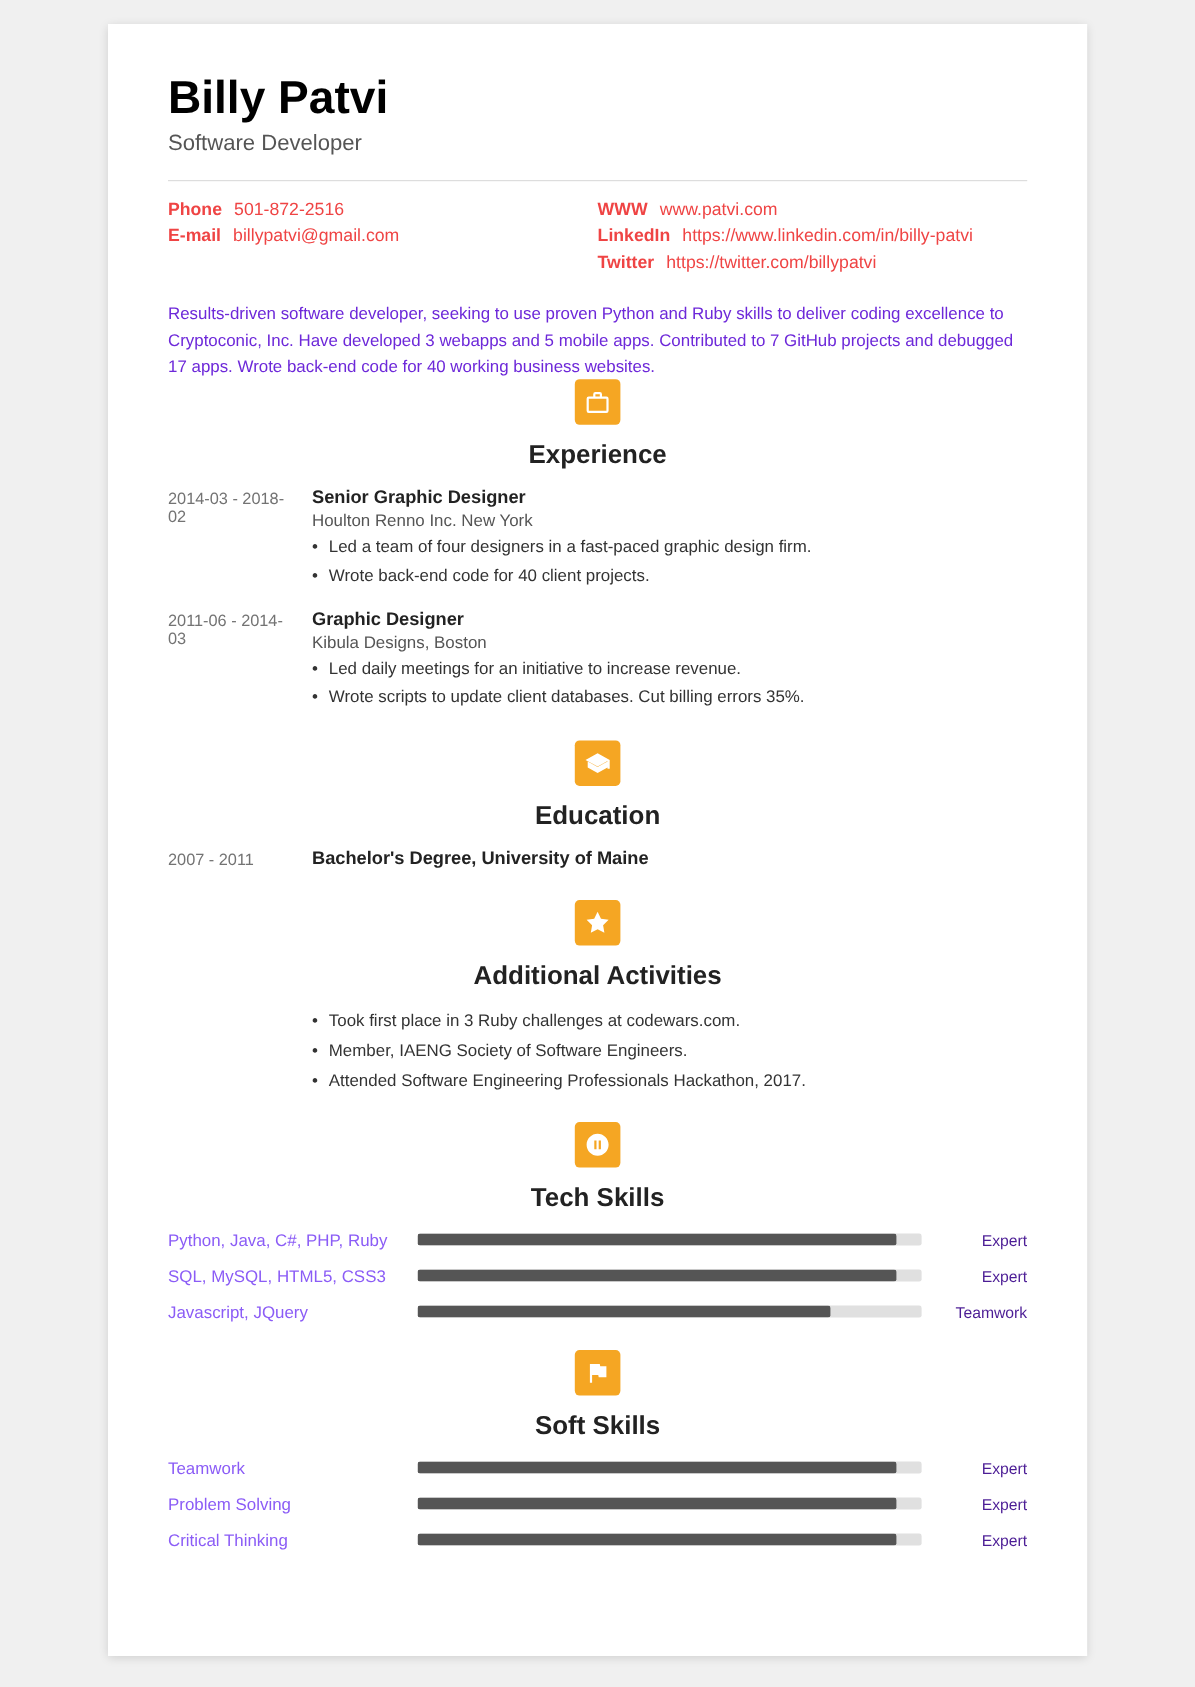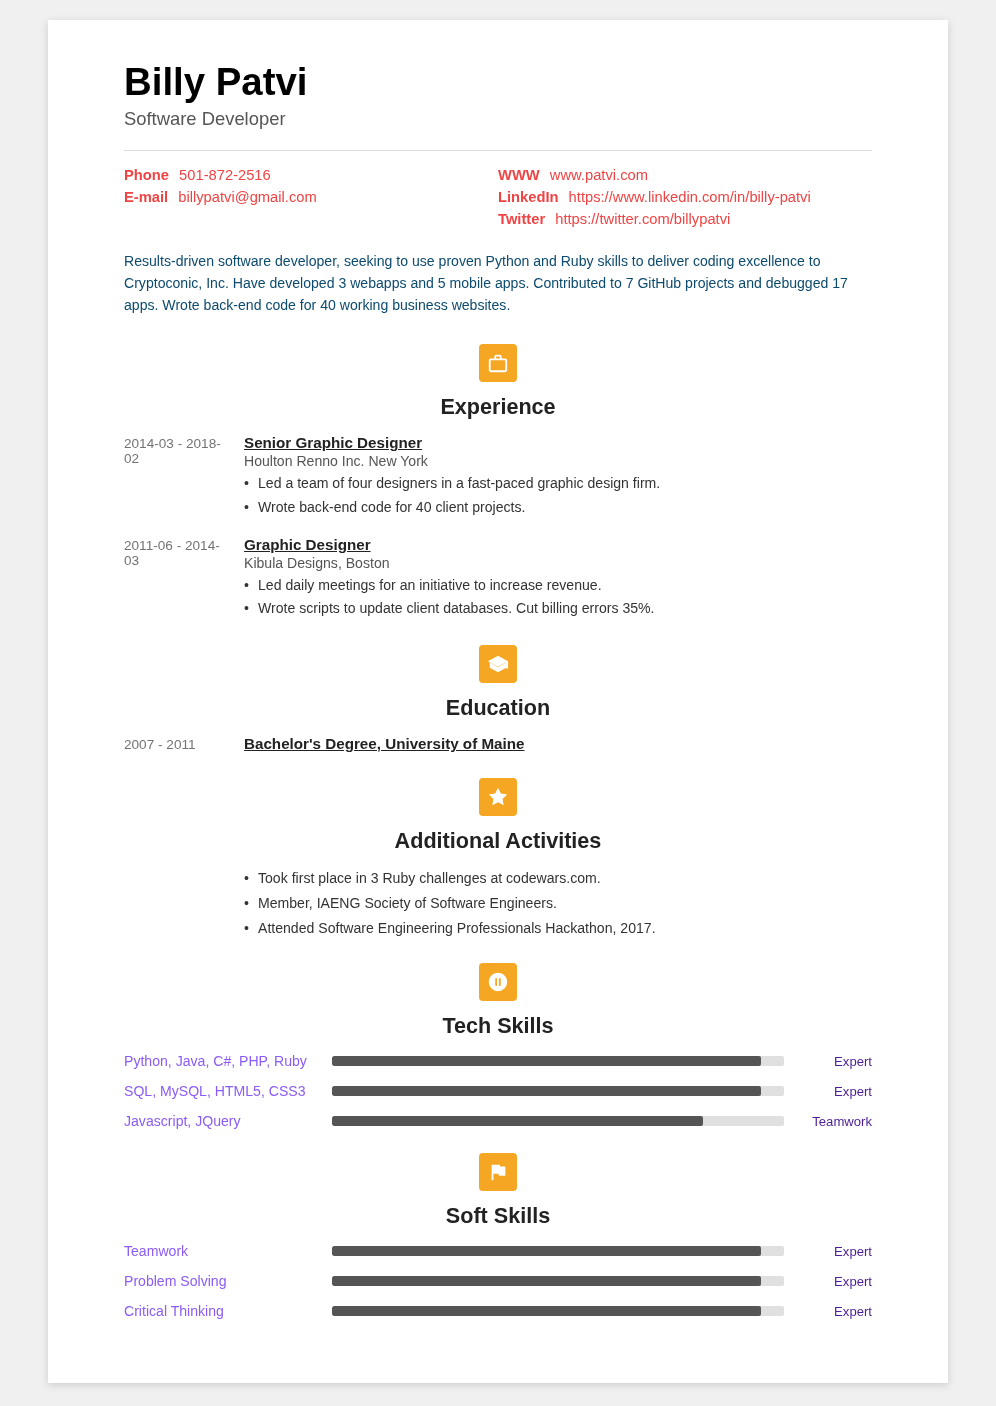--- a/index.html
+++ b/index.html
@@ -5,23 +5,23 @@
     * { box-sizing: border-box; margin: 0; padding: 0; }
     body {
       font-family: Arial, sans-serif;
       background: #f0f0f0;
       display: flex;
       justify-content: center;
       padding: 20px;
     }
     .resume {
       background: #fff;
-      width: 900px;
+      width: 816px;
       min-height: 1360px;
-      padding: 40px 76px;
+      padding: 40px 50px;
       box-shadow: 0 2px 8px rgba(0,0,0,0.15);
     }
     .header-name {
       font-size: 2.4em;
       font-weight: bold;
       color: #000;
       margin-bottom: 4px;
     }
     .header-title {
       font-size: 1.15em;
@@ -37,23 +37,22 @@
     .contact-item {
       font-size: 0.92em;
       color: #ef4444;
     }
     .contact-label {
       font-weight: bold;
       margin-right: 6px;
     }
     .summary {
       font-size: 0.88em;
-      color: #0c4a6e;
+      color: #6d28d9;
       line-height: 1.55;
-      margin-bottom: 28px;
     }
     .section {
       margin-bottom: 24px;
     }
     .section-header {
       display: flex;
       align-items: center;
       gap: 12px;
       border-bottom: none;
       margin-bottom: 14px;
@@ -89,21 +88,20 @@
       font-size: 0.85em;
       color: #737373;
       padding-top: 2px;
     }
     .entry-content {}
     .entry-title {
       font-weight: bold;
       font-size: 0.95em;
       color: #222;
       margin-bottom: 2px;
-      text-decoration: underline;
     }
     .entry-org {
       font-size: 0.88em;
       color: #555;
       margin-bottom: 4px;
     }
     .entry-bullets {
       list-style: none;
       padding: 0;
     }

